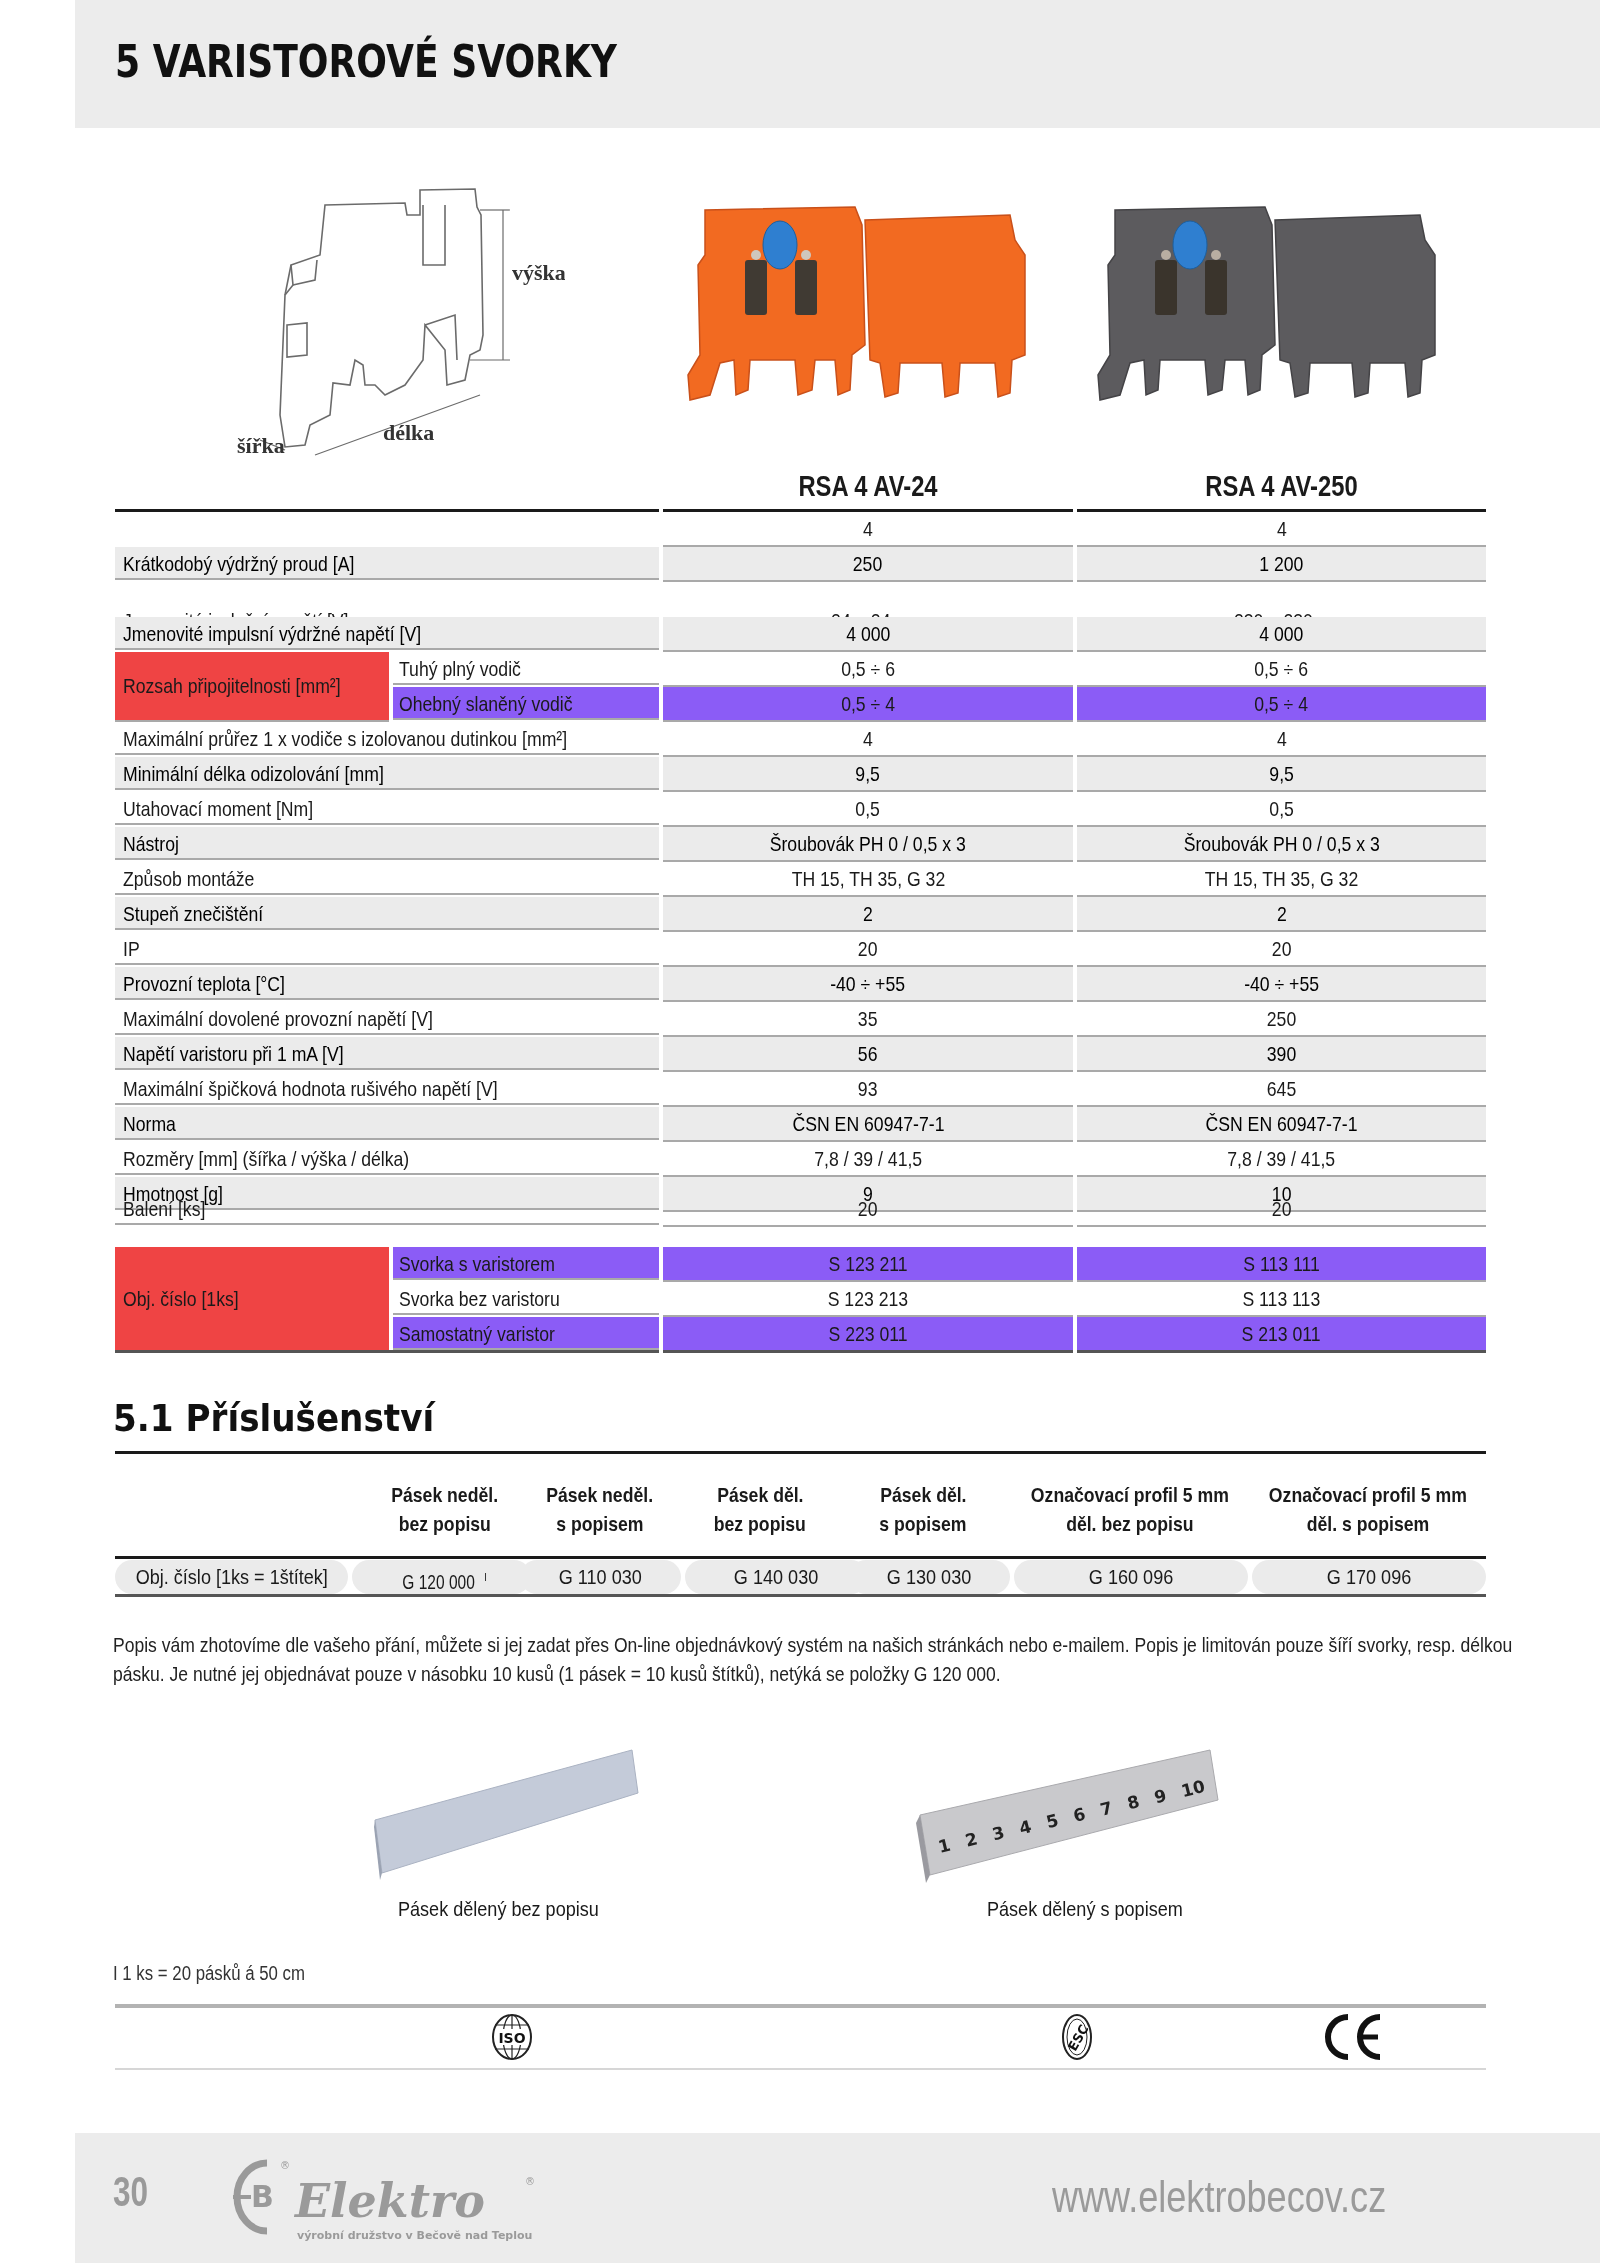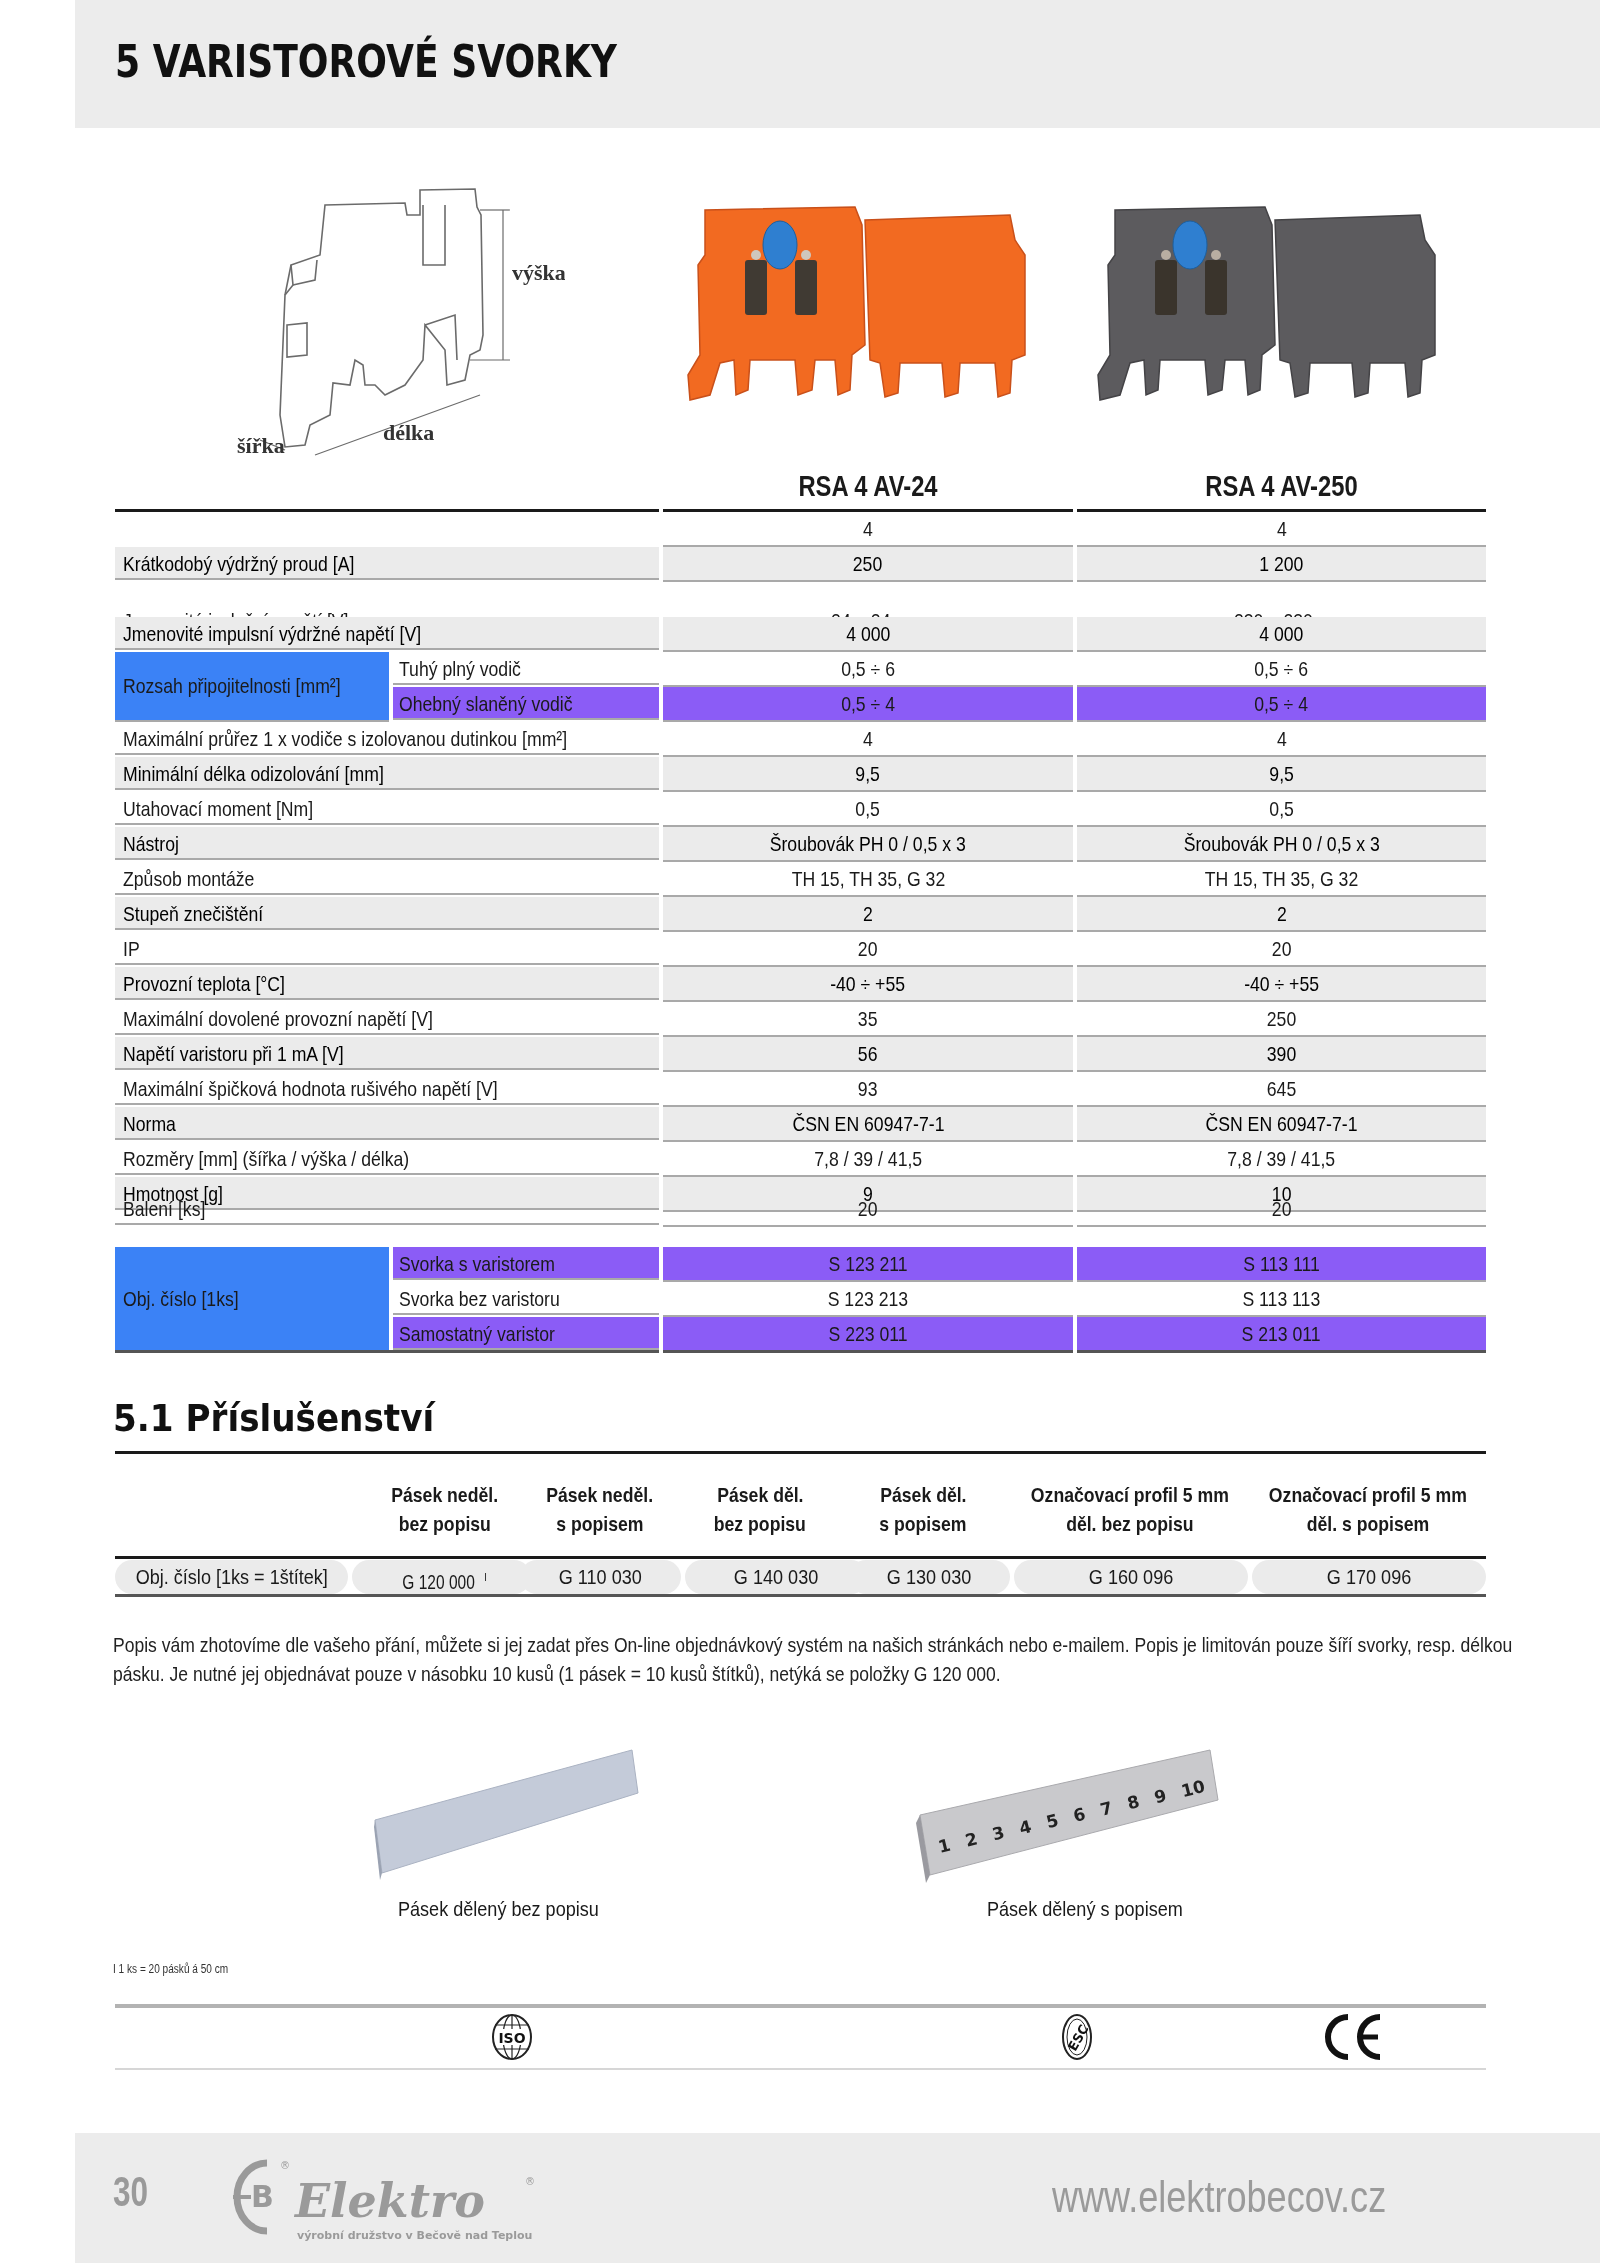--- a/index.html
+++ b/index.html
@@ -21,21 +21,21 @@
   .spec-row { position:absolute; left:115px; width:1371px; height:35px; }
   .spec-row .cell { position:absolute; top:0; height:33px; line-height:33px; border-bottom:2px solid #a9a9a9; font-size:21px; white-space:nowrap; overflow:visible; }
   .spec-row.shade .cell { background:#ebebeb; }
   .spec-row .lab { left:0; width:544px; padding-left:8px; box-sizing:border-box; }
   .spec-row .v1 { left:548px; width:410px; text-align:center; }
   .spec-row .v2 { left:962px; width:409px; text-align:center; }
   .txt { display:inline-block; transform:scaleX(0.84); transform-origin:left center; }
   .txtc { display:inline-block; transform:scaleX(0.84); transform-origin:center center; }
   .spec-row.shade .txt, .spec-row.shade .txtc { color:#000; font-weight:500; }
 
-  .group-label { position:absolute; background:#3b82f6; font-size:21px; white-space:nowrap; border-bottom:2px solid #a9a9a9; box-sizing:border-box; padding-left:8px; display:flex; align-items:center; }
+  .group-label { position:absolute; background:#ef4444; font-size:21px; white-space:nowrap; border-bottom:2px solid #a9a9a9; box-sizing:border-box; padding-left:8px; display:flex; align-items:center; }
   .sub-row { position:absolute; height:35px; }
   .sub-row .cell { position:absolute; top:0; height:33px; line-height:33px; border-bottom:2px solid #a9a9a9; font-size:21px; white-space:nowrap; }
   .sub-row.shade .cell { background:#8b5cf6; }
   .sub-row .sl { left:0; width:266px; padding-left:6px; box-sizing:border-box; }
   .sub-row .v1 { left:270px; width:410px; text-align:center; }
   .sub-row .v2 { left:684px; width:409px; text-align:center; }
   .table-bottom { height:3px; background:#555; }
 
   
   #section-title { left:113px; top:1396px; font-family:"DejaVu Sans", sans-serif; font-size:38px; font-weight:bold; color:#111; white-space:nowrap; transform:scaleX(0.9); transform-origin:left top; }
@@ -49,21 +49,21 @@
   #acc-bottom { left:115px; top:1594px; width:1371px; height:3px; background:#555; }
   sup.fn { font-size:11px; vertical-align:8px; margin-left:4px; }
 
   #note { left:113px; top:1630px; width:1400px; font-size:21px; line-height:29px; color:#222; }
   #note span { display:inline-block; transform:scaleX(0.835); transform-origin:left top; width:1680px; }
 
   #strip-plain { left:370px; top:1745px; width:290px; height:150px; }
   #strip-printed { left:910px; top:1745px; width:330px; height:150px; }
   .caption { top:1897px; font-size:21px; white-space:nowrap; }
   .caption span { display:inline-block; transform:scaleX(0.86); transform-origin:left top; }
-  #footnote { left:113px; top:1962px; font-size:12px; color:#333; white-space:nowrap; }
+  #footnote { left:113px; top:1962px; font-size:20px; color:#333; white-space:nowrap; }
   #footnote span { display:inline-block; transform:scaleX(0.84); transform-origin:left top; }
 
   #cert-top { left:115px; top:2004px; width:1371px; height:4px; background:#b3b3b3; }
   #cert-bottom { left:115px; top:2068px; width:1371px; height:2px; background:#d6d6d6; }
   #iso-icon { left:490px; top:2013px; width:44px; height:48px; }
   #esc-icon { left:1060px; top:2013px; width:34px; height:48px; }
   #ce-icon { left:1320px; top:2013px; width:66px; height:48px; }
 
   
   #footer-band { left:75px; top:2133px; width:1525px; height:130px; background:#ececec; }

